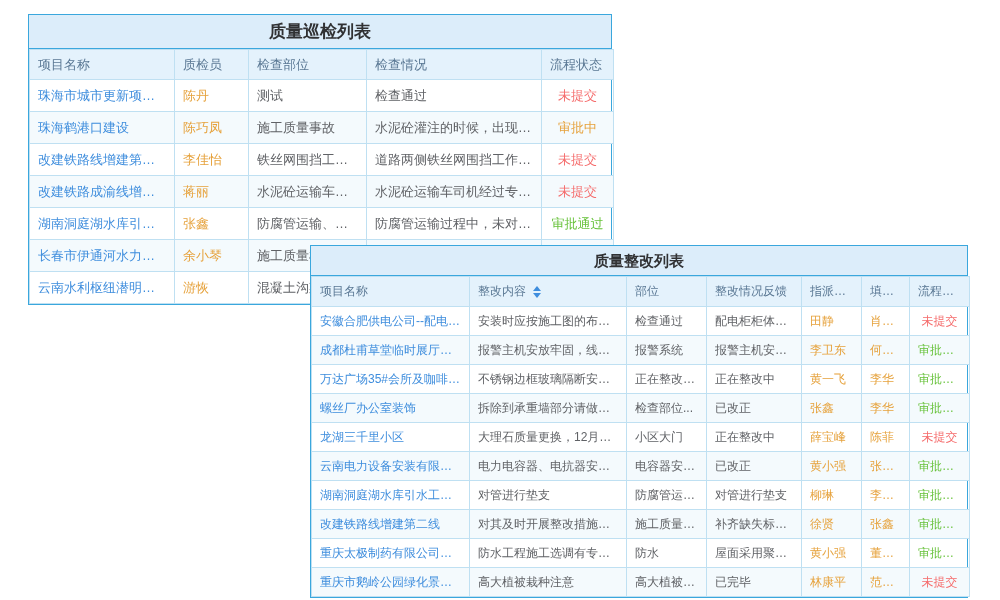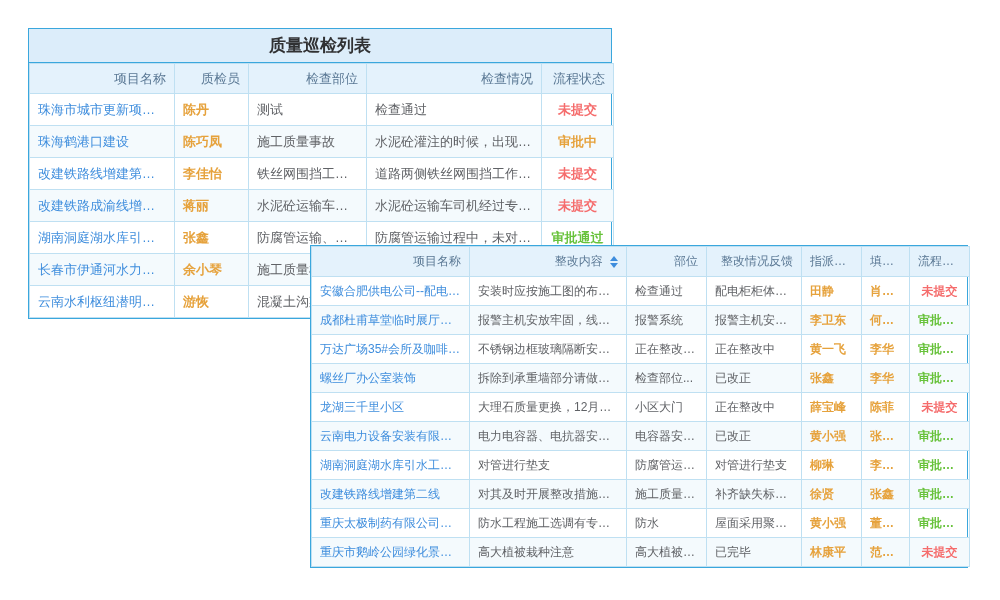--- a/index.html
+++ b/index.html
@@ -17,49 +17,49 @@
     border:1px solid var(--table-border);
   }
   .panel-title {
     text-align:center;
     font-weight:bold;
     color:var(--text-dark);
     background:var(--title-bg);
     border-bottom:1px solid var(--table-border);
   }
 
-  .panel-inspection { left:28px; top:28px; width:584px; }
+  .panel-inspection { left:28px; top:14px; width:584px; }
   .panel-inspection .panel-title { height:34px; line-height:34px; font-size:17px; }
   .panel-inspection table { font-size:13px; }
   .panel-inspection td { height:32px; }
 
   .panel-rect { left:310px; top:245px; width:658px; }
   .panel-rect .panel-title { height:30px; line-height:30px; font-size:15px; }
   .panel-rect table { font-size:12px; }
   .panel-rect td { height:29px; }
 
   table { width:100%; border-collapse:collapse; table-layout:fixed; }
   th, td {
     border:1px solid var(--grid-line);
     overflow:hidden; white-space:nowrap; text-overflow:ellipsis;
     padding:0 8px;
   }
   thead th {
     background:var(--header-bg);
     color:var(--header-text);
     font-weight:normal;
-    text-align:right;
+    text-align:left;
     height:30px;
   }
   tbody td { color:var(--text-body); text-align:left; background:transparent; }
   tbody tr:nth-child(even) td { background:var(--stripe-bg); }
 
   td.link { color:var(--link-blue); cursor:pointer; }
-  td.name { color:var(--name-orange);font-weight:bold; }
-  td.status { text-align:center; font-weight:bold; }
+  td.name { color:var(--name-orange); }
+  td.status { text-align:center; font-weight:normal; }
   .st-red { color:var(--status-red); }
   .st-orange { color:var(--status-orange); }
   .st-green { color:var(--status-green); }
 
   .sort-icon { display:inline-block; vertical-align:middle; margin-left:4px; }
   .caret { display:block; width:0; height:0; border-left:4px solid transparent; border-right:4px solid transparent; }
   .caret.up { border-bottom:5px solid var(--link-blue); margin-bottom:2px; }
   .caret.down { border-top:5px solid var(--link-blue); }
 </style>
 </head>
@@ -138,20 +138,21 @@
     <td class="name">游恢</td>
     <td>混凝土沟渠工...</td>
     <td></td>
     <td class="status"></td>
   </tr>
 </tbody>
   </table>
 </div>
 
 <div class="panel panel-rect">
+  <div class="panel-title">质量整改列表</div>
   <table>
     <colgroup>
       <col style="width:158px">
         <col style="width:157px">
         <col style="width:80px">
         <col style="width:95px">
         <col style="width:60px">
         <col style="width:48px">
         <col style="width:60px">
     </colgroup>

